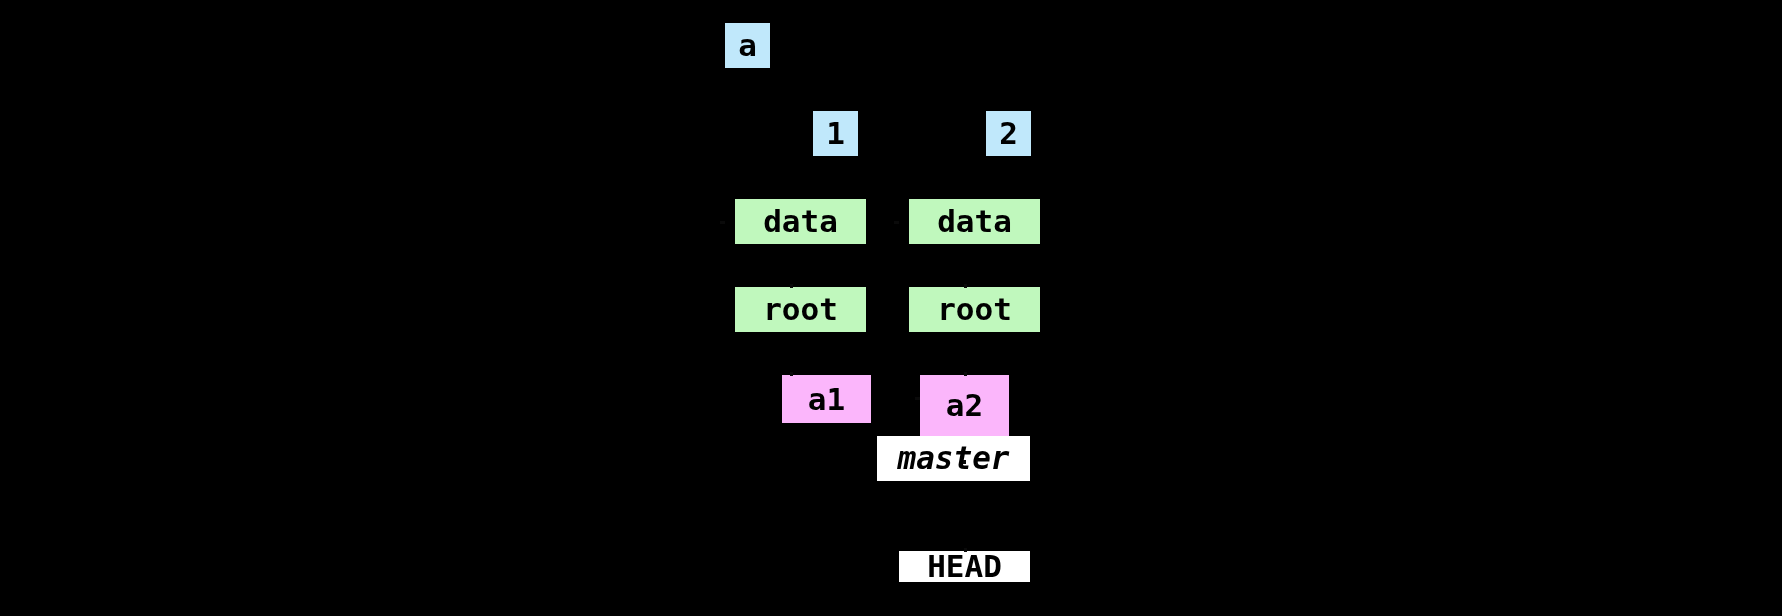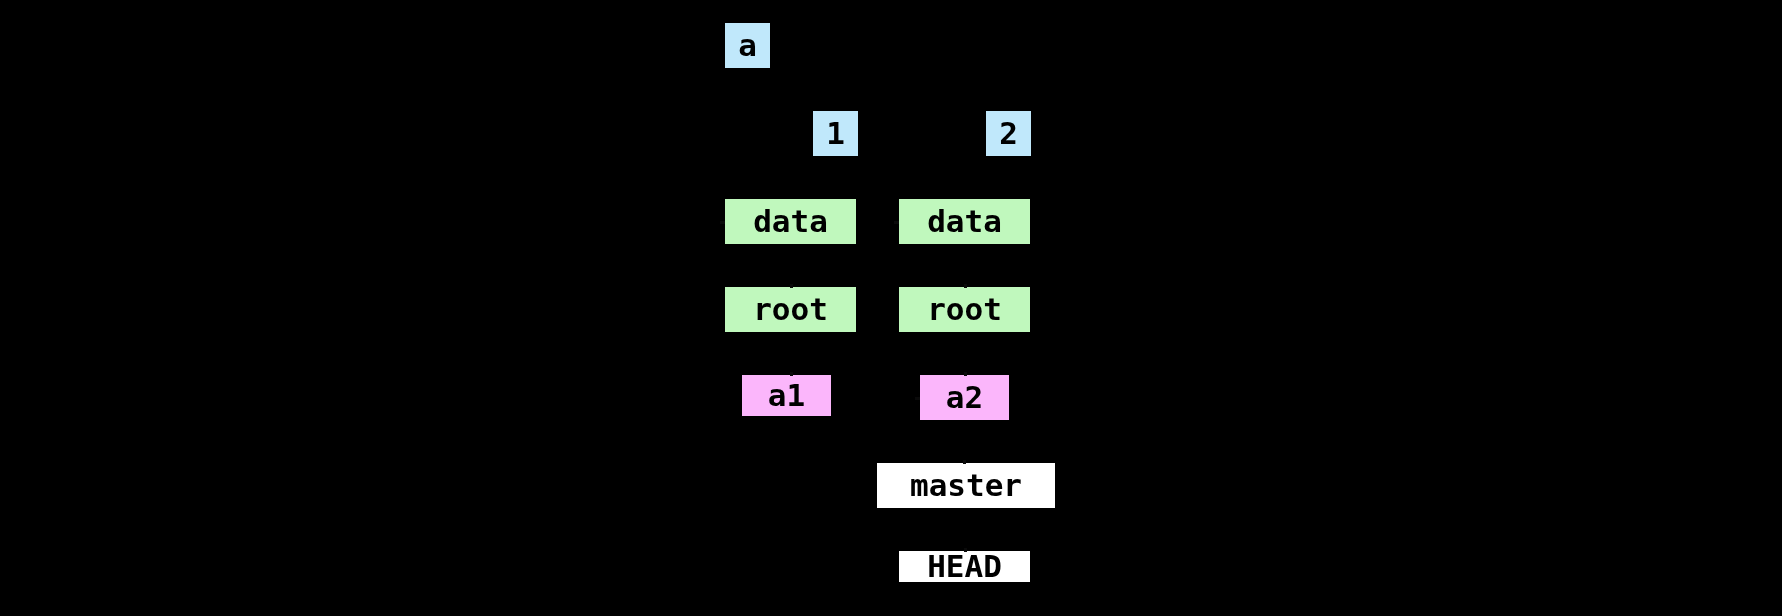--- a/index.html
+++ b/index.html
@@ -27,42 +27,42 @@
     color: #000000;
     font-family: "DejaVu Sans Mono", "Liberation Mono", monospace;
     font-weight: bold;
     font-size: 31px;
     line-height: 1;
     letter-spacing: 0px;
     white-space: nowrap;
     user-select: none;
   }
   .node.blob   { background: #c0e8fb; }
-  .node.tree   { background: #c0f8bd; }
+  .node.tree   { background: #c0f8bd; margin-left: 10px; }
   .node.commit { background: #fbb6fb; }
   .node.ref    { background: #ffffff; }
   .edge-stub {
     position: absolute;
     background: #0a0a0a;
   }
 </style>
 </head>
 <body>
 
 <div id="canvas">
     <div class="node blob" style="left: 725px; top: 23px; width: 45px; height: 45px;">a</div>
     <div class="node blob" style="left: 813px; top: 111px; width: 45px; height: 45px;">1</div>
     <div class="node blob" style="left: 986px; top: 111px; width: 45px; height: 45px;">2</div>
     <div class="node tree" style="left: 725px; top: 199px; width: 131px; height: 45px;">data</div>
     <div class="node tree" style="left: 899px; top: 199px; width: 131px; height: 45px;">data</div>
     <div class="node tree" style="left: 725px; top: 287px; width: 131px; height: 45px;">root</div>
     <div class="node tree" style="left: 899px; top: 287px; width: 131px; height: 45px;">root</div>
-    <div class="node commit" style="left: 742px; top: 375px; width: 89px; height: 41px;">a1</div>
-    <div class="node commit" style="left: 920px; top: 375px; width: 89px; height: 45px;">a2</div>
-    <div class="node ref" style="left: 877px; top: 463px; width: 178px; height: 45px;">master</div>
+    <div class="node commit" style="left: 782px; top: 375px; width: 89px; height: 48px;">a1</div>
+    <div class="node commit" style="left: 920px; top: 375px; width: 89px; height: 61px;">a2</div>
+    <div class="node ref" style="left: 877px; top: 436px; width: 153px; height: 45px; font-style: italic;">master</div>
     <div class="node ref" style="left: 899px; top: 551px; width: 131px; height: 31px;">HEAD</div>
     <div class="edge-stub" style="left: 720px; top: 221px; width: 5px; height: 3px;"></div>
     <div class="edge-stub" style="left: 894px; top: 221px; width: 5px; height: 3px;"></div>
     <div class="edge-stub" style="left: 790px; top: 284px; width: 3px; height: 4px;"></div>
     <div class="edge-stub" style="left: 964px; top: 284px; width: 3px; height: 4px;"></div>
     <div class="edge-stub" style="left: 790px; top: 372px; width: 3px; height: 4px;"></div>
     <div class="edge-stub" style="left: 964px; top: 372px; width: 3px; height: 4px;"></div>
     <div class="edge-stub" style="left: 915px; top: 397px; width: 5px; height: 3px;"></div>
     <div class="edge-stub" style="left: 963px; top: 460px; width: 3px; height: 4px;"></div>
     <div class="edge-stub" style="left: 964px; top: 548px; width: 3px; height: 4px;"></div>

